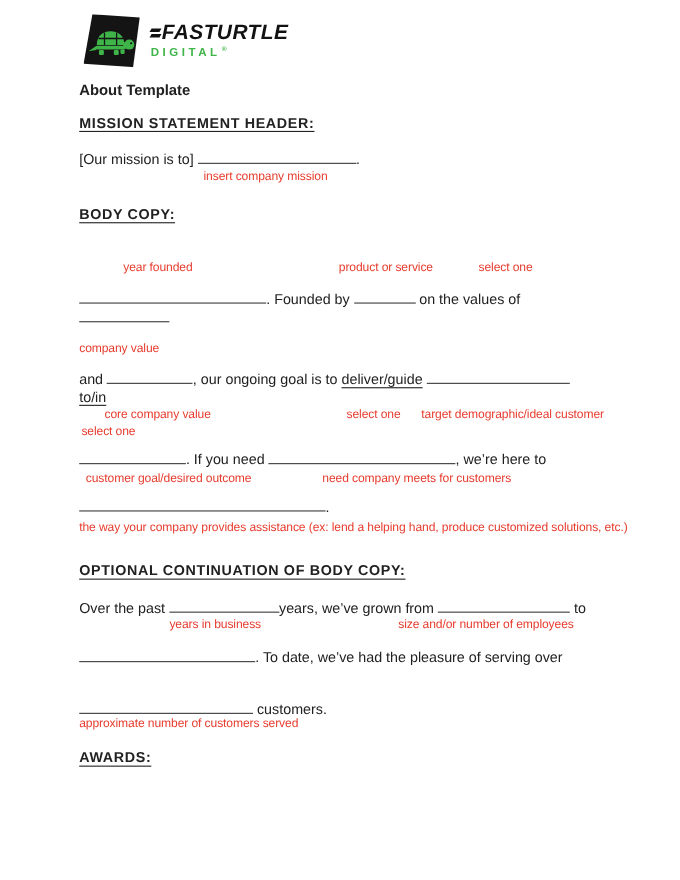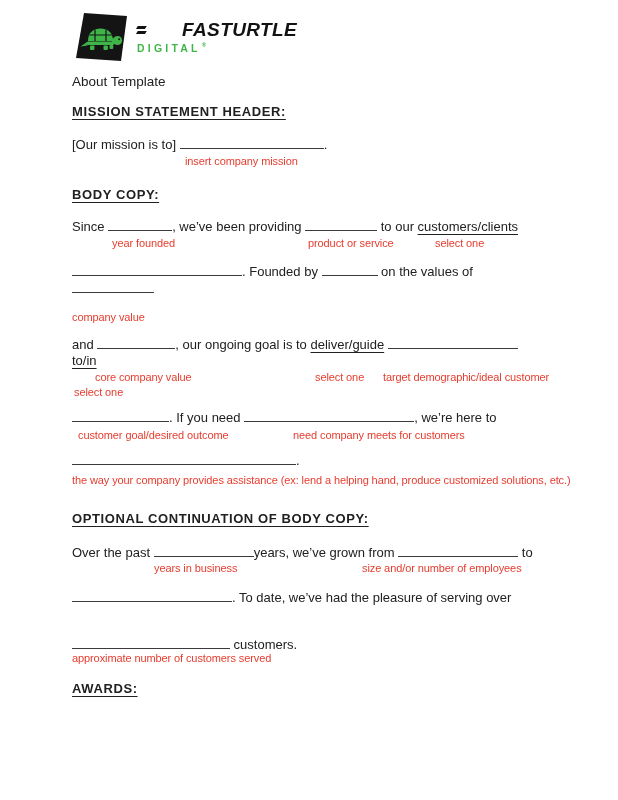--- a/index.html
+++ b/index.html
@@ -4,32 +4,32 @@
 <style>
   html,body{margin:0;padding:0;background:#ffffff;}
   .page{position:relative;width:618px;height:800px;background:#fff;
         font-family:"Liberation Sans",sans-serif;color:#212121;overflow:hidden;}
 
   
   .logo{position:absolute;left:76px;top:13px;display:flex;align-items:center;gap:9px;}
   .badge{width:52px;height:48px;display:block;}
   .logo-text{display:flex;flex-direction:column;}
   .brand{font-size:19px;font-weight:900;font-style:italic;letter-spacing:.4px;color:#121212;
-         display:flex;align-items:center;line-height:20px;gap:35px;}
+         display:flex;align-items:center;line-height:20px;}
   .fbars{position:relative;width:10px;height:15px;display:inline-block;}
   .fbars::before,.fbars::after{content:"";position:absolute;left:0;width:9px;height:2.6px;
          background:#121212;transform:skewX(-32deg);}
   .fbars::before{top:3px;}
   .fbars::after{top:8px;}
   .sub{font-size:10.5px;font-weight:700;letter-spacing:3.2px;color:#3fb549;margin-top:2px;}
   .reg{font-size:6px;letter-spacing:0;vertical-align:top;margin-left:1px;color:#3fb549;}
 
   
   .row{position:absolute;left:72px;font-size:13px;line-height:16px;white-space:nowrap;color:#212121;}
-  .title{font-weight:400;font-size:13.5px;}
+  .title{font-weight:700;font-size:13.5px;}
   .hdr{font-weight:700;letter-spacing:.6px;text-decoration:underline;text-underline-offset:3px;}
   .u{text-decoration:underline;text-underline-offset:2.5px;}
   .blank{display:inline-block;height:12px;border-bottom:1.4px solid #3a3a3a;}
 
   
   .red-row{position:absolute;left:72px;height:13px;width:486px;}
   .red-row .hint{position:absolute;top:0;font-size:11px;letter-spacing:-.1px;
                  color:#e73c2e;white-space:nowrap;}
 </style>
 </head>
@@ -68,23 +68,20 @@
 
   <div class="row" style="top:136px">
     <span>[Our mission is to] </span><span class="blank" style="width:144px"></span><span>.</span>
   </div>
   <div class="red-row" style="top:155px">
     <span class="hint" style="left:113px">insert company mission</span>
   </div>
 
   <div class="row hdr" style="top:187px">BODY COPY:</div>
 
-  <div class="row" style="top:218px">
-    <span>Since </span><span class="blank" style="width:64px"></span><span>, we’ve been providing </span><span class="blank" style="width:72px"></span><span> to our </span><span class="u">customers/clients</span>
-  </div>
   <div class="red-row" style="top:237px">
     <span class="hint" style="left:40px">year founded</span>
     <span class="hint" style="left:236px">product or service</span>
     <span class="hint" style="left:363px">select one</span>
   </div>
 
   <div class="row" style="top:263px">
     <span class="blank" style="width:170px"></span><span>. Founded by </span><span class="blank" style="width:56px"></span><span> on the values of</span>
   </div>
   <div class="row" style="top:280px">

